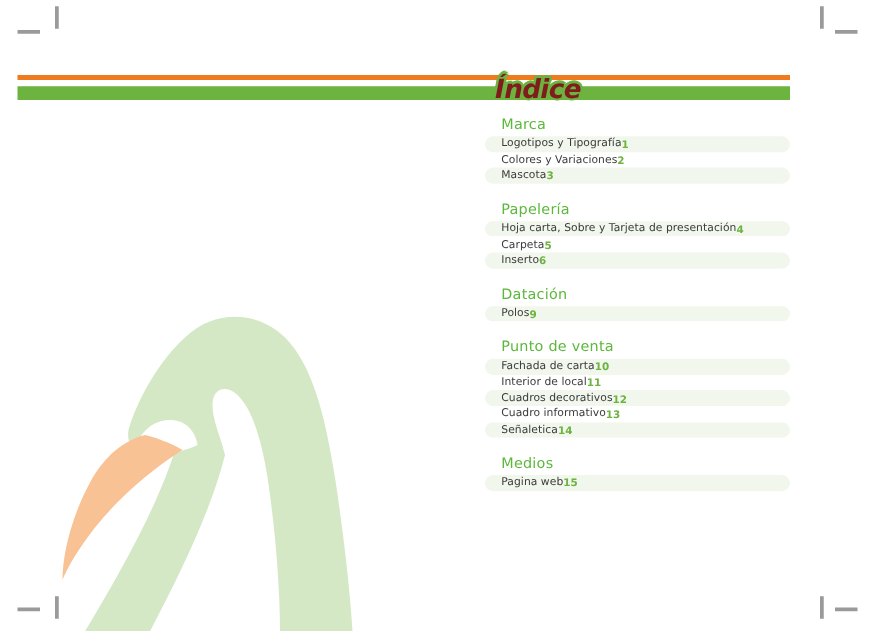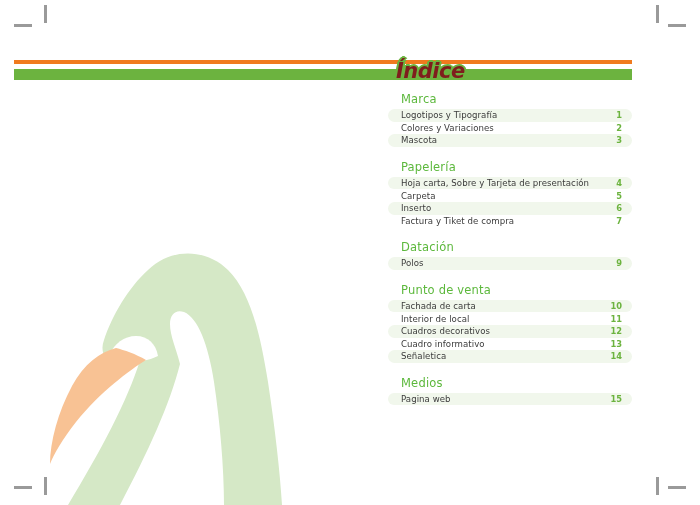--- a/index.html
+++ b/index.html
@@ -106,21 +106,20 @@
     padding-left: 13px;
     margin-bottom: 3px;
     line-height: 14px;
   }
 
   .toc-row {
     position: relative;
     height: 12.6px;
     display: flex;
     align-items: center;
-    justify-content: space-between;
     padding: 0 10px 0 13px;
     border-radius: 7px;
     box-sizing: border-box;
   }
   .toc-row.shade-a { background: #f1f7ec; }
   .toc-row.shade-b { background: #ffffff; }
 
   .row-label {
     color: #3b3b3b;
     font-size: 8.6px;
@@ -219,24 +218,20 @@
       <span class="row-page">4</span>
     </div>
     <div class="toc-row shade-b">
       <span class="row-label">Carpeta</span>
       <span class="row-page">5</span>
     </div>
     <div class="toc-row shade-a">
       <span class="row-label">Inserto</span>
       <span class="row-page">6</span>
     </div>
-    <div class="toc-row shade-b">
-      <span class="row-label">Factura y Tiket de compra</span>
-      <span class="row-page">7</span>
-    </div>
   </div>
 
   <div class="toc-section">
     <div class="section-title">Datación</div>
     <div class="toc-row shade-a">
       <span class="row-label">Polos</span>
       <span class="row-page">9</span>
     </div>
   </div>
 

